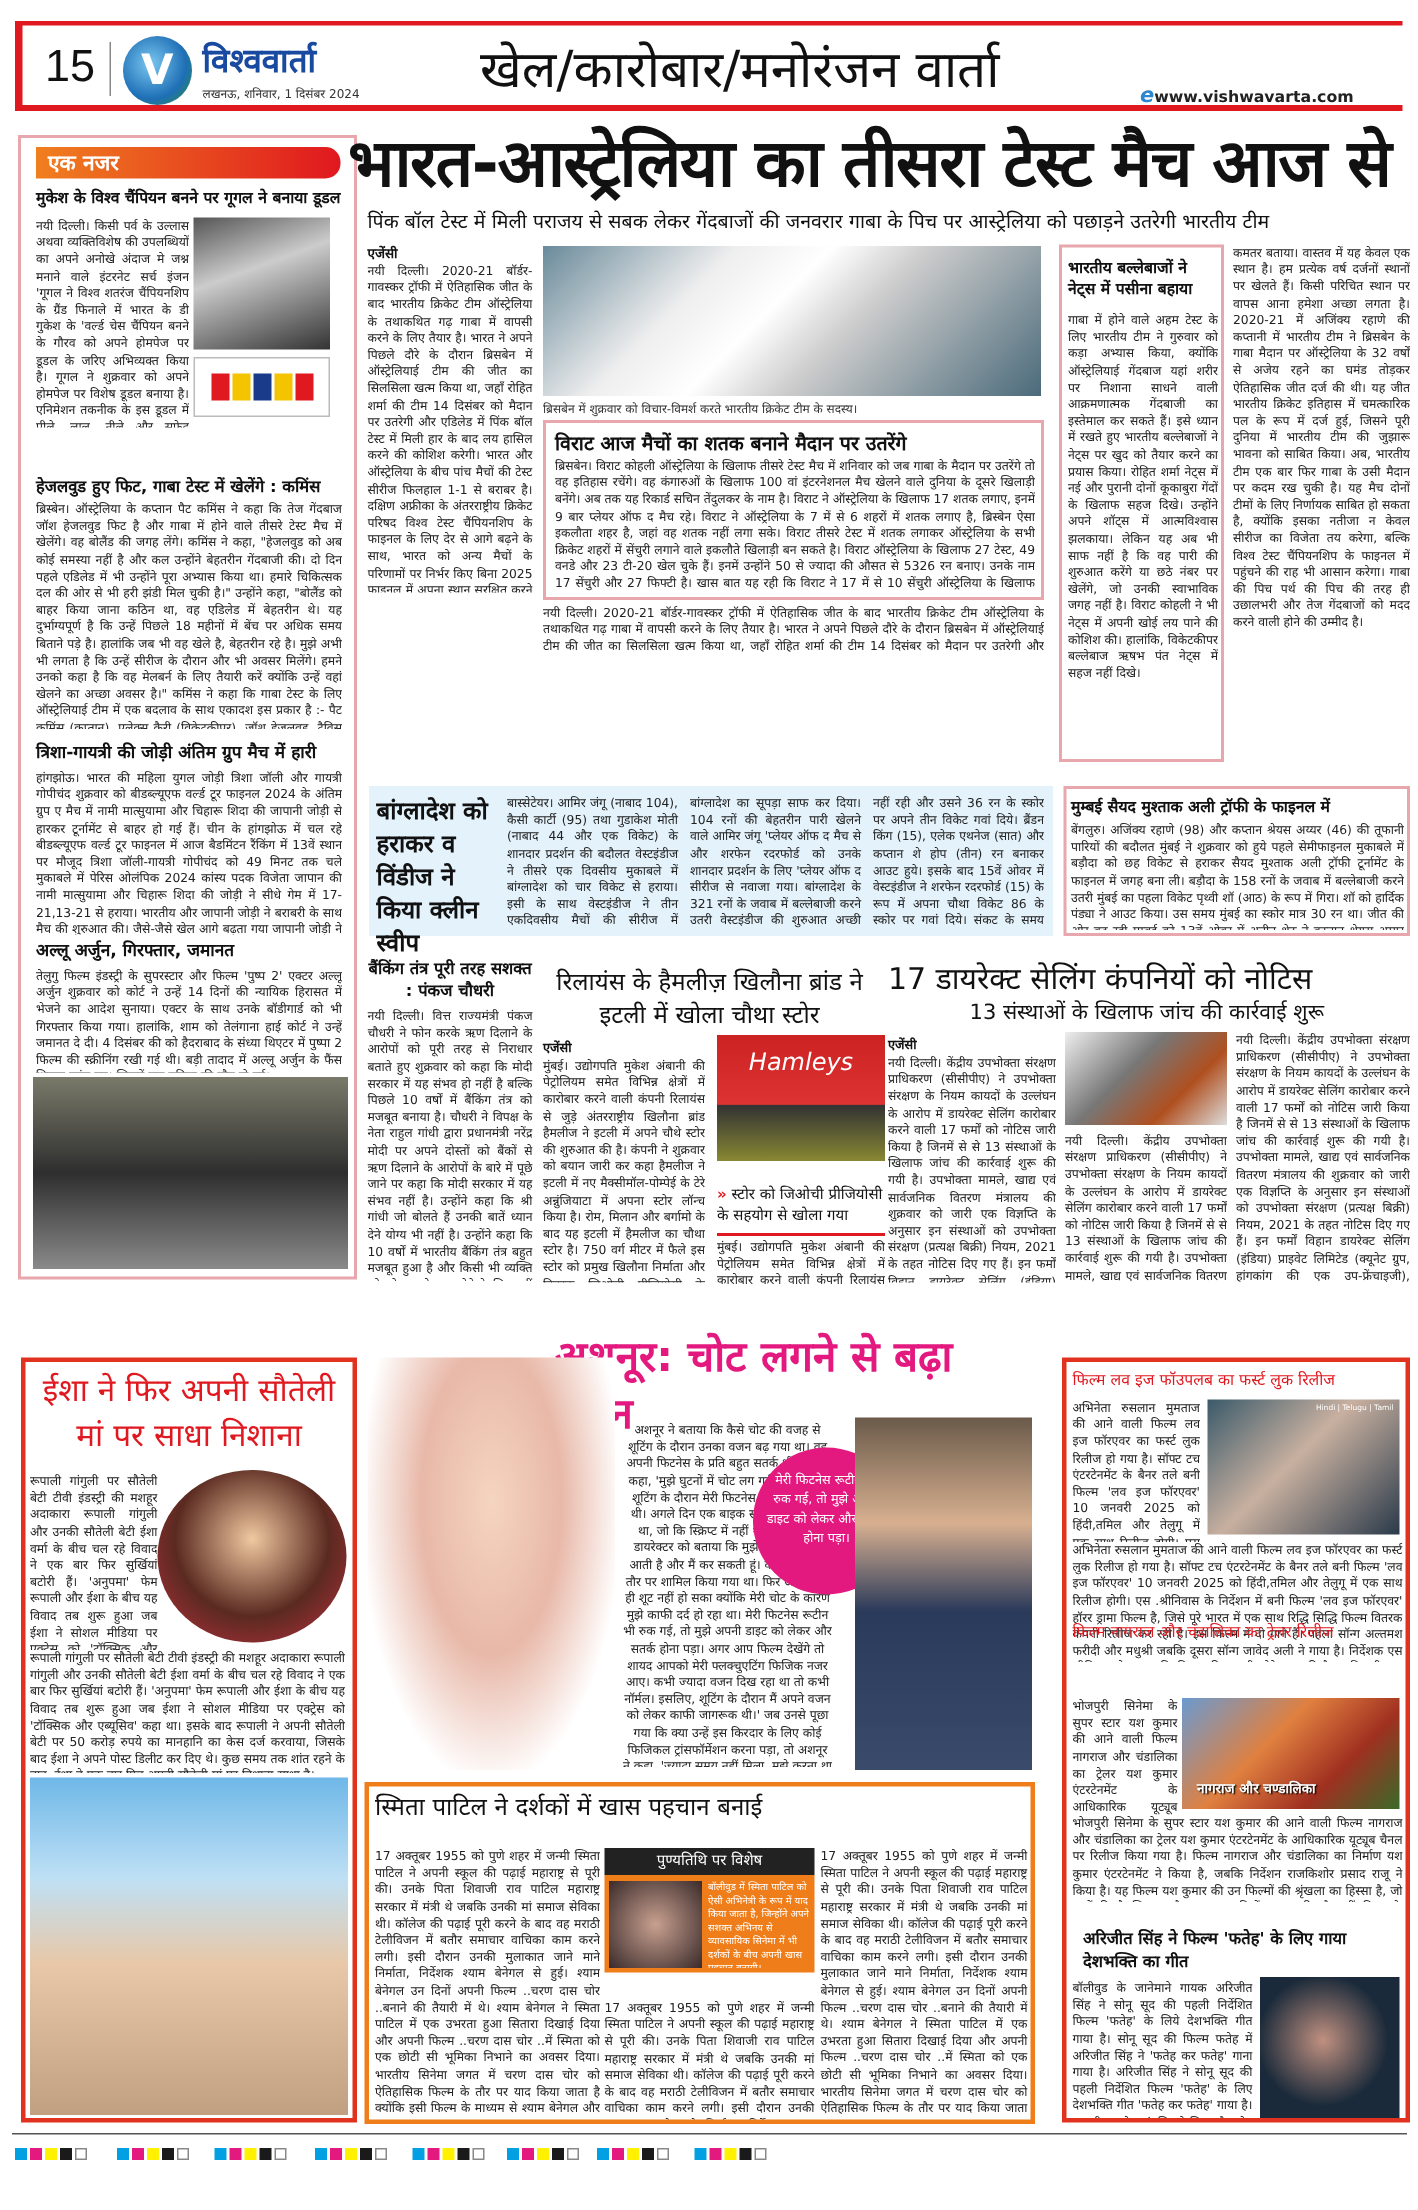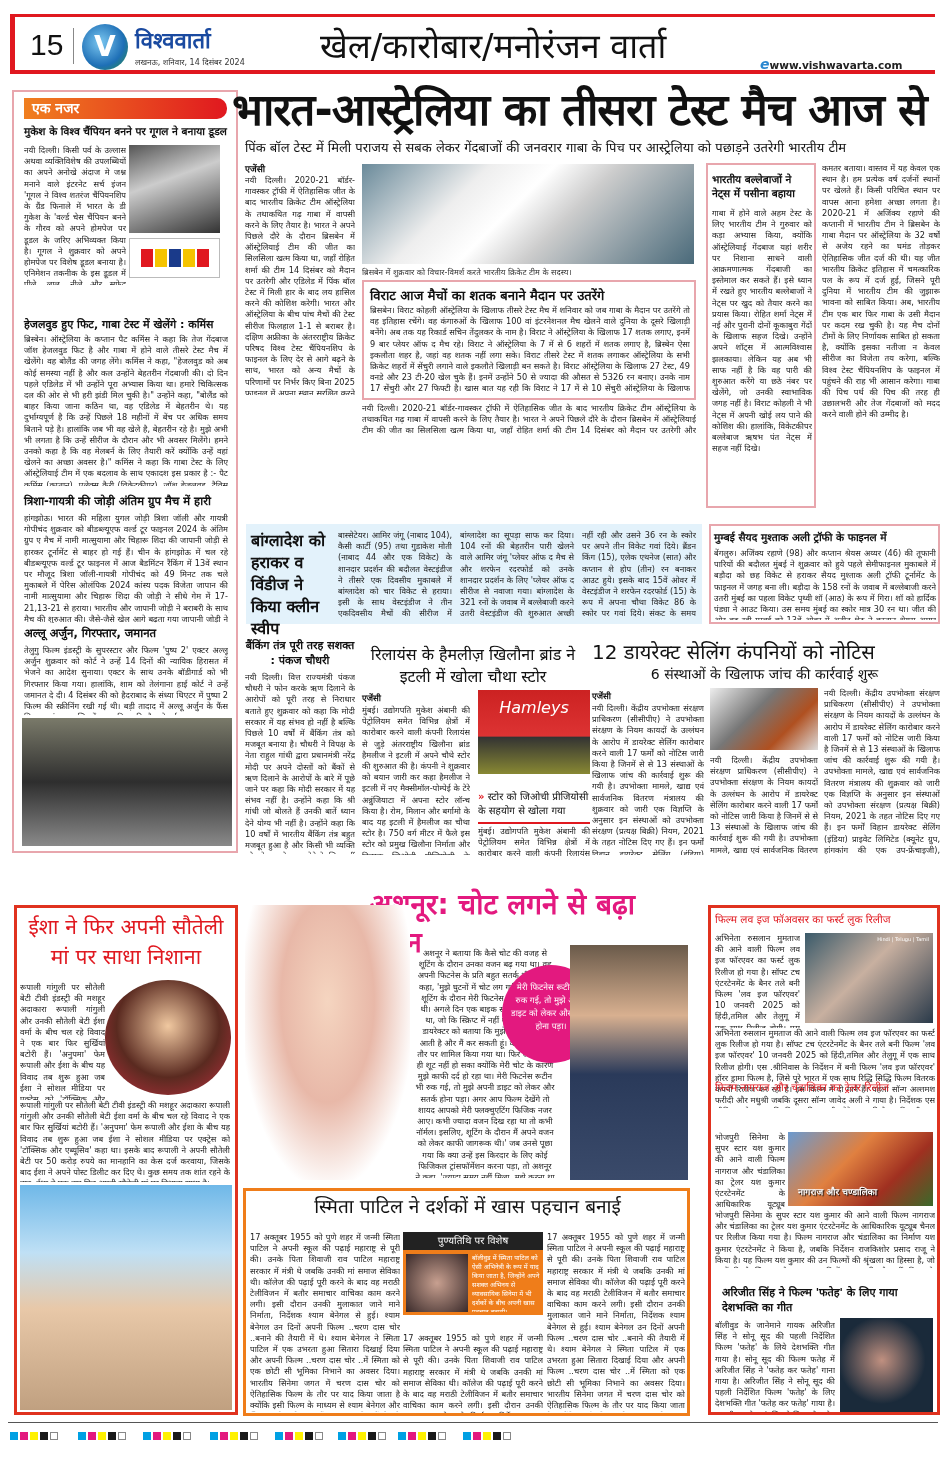--- a/index.html
+++ b/index.html
@@ -28,21 +28,21 @@
 </head>
 <body>
 
 <div class="abs" id="hdr"></div>
 <div class="abs" id="pagenum">15</div>
 <div class="abs" style="left:73px;top:28px;width:1px;height:36px;background:#888"></div>
 <div class="abs" id="logo">
     <span>V</span>
   </div>
 <div class="abs" id="brand">विश्ववार्ता</div>
-<div class="abs" id="place">लखनऊ,   शनिवार, 14 दिसंबर 2024</div>
+<div class="abs" id="place">लखनऊ,   शनिवार, 1 दिसंबर 2024</div>
 <div class="abs" id="section">खेल/कारोबार/मनोरंजन वार्ता</div>
 <div class="abs" id="site"><span class="e">e</span><span>www.vishwavarta.com</span></div>
 
 <div class="abs box" style="left:12px;top:90px;width:226px;height:763px"></div>
 <div class="abs" style="left:24px;top:98px;width:203px;height:21px;background:linear-gradient(90deg,#f07f1f,#e0181f);border-radius:0 10px 10px 0">
   <span style="color:#fff;font-weight:bold;font-size:14px;margin-left:8px;line-height:21px">एक नजर</span>
 </div>
 <div class="abs head" style="left:24px;top:124px;width:210px;font-size:10.5px">मुकेश के विश्व चैंपियन बनने पर गूगल ने बनाया डूडल</div>
 <div class="abs imgph" style="left:129px;top:145px;width:91px;height:88px;background:linear-gradient(160deg,#555,#ccc 40%,#333)"></div>
 <div class="abs" style="left:129px;top:238px;width:91px;height:40px;background:#fff;border:1px solid #bbb;display:flex;align-items:center;justify-content:center;gap:2px">
@@ -94,53 +94,53 @@
 <div class="abs txt" style="left:362px;top:705px;width:108px;height:150px">मुंबई। उद्योगपति मुकेश अंबानी की पेट्रोलियम समेत विभिन्न क्षेत्रों में कारोबार करने वाली कंपनी रिलायंस से जुड़े अंतरराष्ट्रीय खिलौना ब्रांड हैमलीज ने इटली में अपने चौथे स्टोर की शुरुआत की है। कंपनी ने शुक्रवार को बयान जारी कर कहा हैमलीज ने इटली में नए मैक्सीमॉल-पोम्पेई के टेरे अन्नुंजियाटा में अपना स्टोर लॉन्च किया है। रोम, मिलान और बर्गामो के बाद यह इटली में हैमलीज का चौथा स्टोर है। 750 वर्ग मीटर में फैले इस स्टोर को प्रमुख खिलौना निर्माता और वितरक जिओची प्रीजियोसी के सहयोग से खोला गया है। नेपल्स के स्टोर में कदम रखते ही ग्राहकों खासकर बच्चों का स्वागत हैमलीज के प्रिय पात्रों द्वारा किया जाएगा, जिसमें हैमली के सबसे लोकप्रिय खिलौने, जैसे हैंटी भालू, सर्कस रिंगमास्टर, खिलौना सैनिक और गुड़िया शामिल होंगी। इस मौके पर हैमलीज के सीईओ सुमीत यादव ने कहा, "हम अपने इतालवी स्टोरों का जादू बिखरते देख रोमांचित हैं।</div>
 <div class="abs imgph" style="left:478px;top:690px;width:112px;height:84px;background:linear-gradient(180deg,#c22 0%,#d33 55%,#333 56%,#883 100%)">
   <span style="display:block;text-align:center;color:#fff;font-style:italic;font-size:16px;margin-top:8px">Hamleys</span>
 </div>
 <div class="abs" style="left:478px;top:790px;width:112px;font-size:10px;line-height:14px;border-bottom:2px solid #e0181f;padding-bottom:4px">
   <span style="color:#e0181f;font-weight:bold">»</span>
   <span>स्टोर को जिओची प्रीजियोसी के सहयोग से खोला गया</span>
 </div>
 <div class="abs txt" style="left:478px;top:826px;width:112px;height:30px">मुंबई। उद्योगपति मुकेश अंबानी की पेट्रोलियम समेत विभिन्न क्षेत्रों में कारोबार करने वाली कंपनी रिलायंस से जुड़े अंतरराष्ट्रीय खिलौना ब्रांड हैमलीज ने इटली में अपने चौथे स्टोर की शुरुआत की है। कंपनी ने शुक्रवार को बयान जारी कर कहा हैमलीज ने इटली में नए मैक्सीमॉल-पोम्पेई के टेरे अन्नुंजियाटा में अपना स्टोर लॉन्च किया है। रोम, मिलान और बर्गामो के बाद यह इटली में हैमलीज का चौथा स्टोर है। 750 वर्ग मीटर में फैले इस स्टोर को प्रमुख खिलौना निर्माता और वितरक जिओची प्रीजियोसी के सहयोग से खोला गया है। नेपल्स के स्टोर में कदम रखते ही ग्राहकों खासकर बच्चों का स्वागत हैमलीज के प्रिय पात्रों द्वारा किया जाएगा, जिसमें हैमली के सबसे लोकप्रिय खिलौने, जैसे हैंटी भालू, सर्कस रिंगमास्टर, खिलौना सैनिक और गुड़िया शामिल होंगी। इस मौके पर हैमलीज के सीईओ सुमीत यादव ने कहा, "हम अपने इतालवी स्टोरों का जादू बिखरते देख रोमांचित हैं।</div>
 
-<div class="abs head" style="left:592px;top:638px;width:345px;font-size:20px;font-weight:normal">12 डायरेक्ट सेलिंग कंपनियों को नोटिस</div>
-<div class="abs" style="left:592px;top:664px;width:345px;font-size:14px;text-align:center">6 संस्थाओं के खिलाफ जांच की कार्रवाई शुरू</div>
+<div class="abs head" style="left:592px;top:638px;width:345px;font-size:20px;font-weight:normal">17 डायरेक्ट सेलिंग कंपनियों को नोटिस</div>
+<div class="abs" style="left:592px;top:664px;width:345px;font-size:14px;text-align:center">13 संस्थाओं के खिलाफ जांच की कार्रवाई शुरू</div>
 <div class="abs head" style="left:592px;top:690px;font-size:8.5px">एजेंसी</div>
 <div class="abs txt" style="left:592px;top:703px;width:112px;height:152px">नयी दिल्ली। केंद्रीय उपभोक्ता संरक्षण प्राधिकरण (सीसीपीए) ने उपभोक्ता संरक्षण के नियम कायदों के उल्लंघन के आरोप में डायरेक्ट सेलिंग कारोबार करने वाली 17 फर्मों को नोटिस जारी किया है जिनमें से से 13 संस्थाओं के खिलाफ जांच की कार्रवाई शुरू की गयी है। उपभोक्ता मामले, खाद्य एवं सार्वजनिक वितरण मंत्रालय की शुक्रवार को जारी एक विज्ञप्ति के अनुसार इन संस्थाओं को उपभोक्ता संरक्षण (प्रत्यक्ष बिक्री) नियम, 2021 के तहत नोटिस दिए गए हैं। इन फर्मों विहान डायरेक्ट सेलिंग (इंडिया) प्राइवेट लिमिटेड (क्यूनेट ग्रुप, हांगकांग की एक उप-फ्रेंचाइजी), ट्रिप्टेल्स प्राइवेट लिमिटेड, ओरिफ्लेम ग्लोबल मार्केटिंग प्रा. लि., जेनेसा वेलनेस प्राइवेट लिमिटेड, आर्कोवाइड ऑनलाइन प्रा. लि., मिस्टिक मार्केटिंग प्रा. लि., एवन ब्यूटी प्रोडक्ट्स इंडिया प्रा. लि. शामिल हैं। तीन संस्थाओं से नोटिस के जवाब नहीं मिले हैं। बयान ने कहा गया है कि उपभोक्ता अधिकारों को बनाए रखने की अपनी प्रतिबद्धता के तहत सीसीपीए ने प्रत्यक्ष बिक्री गतिविधियों को विनियमित करने और पारदर्शिता सुनिश्चित करने के लिए कदम उठाए हैं। यह नियम कानूनी माप विज्ञान नियम, 2011 सहित अन्य विनियामक ढांचों के पूरक हैं, जो उपभोक्ता संरक्षण तंत्र को और मजबूत करते हैं।</div>
 <div class="abs imgph" style="left:710px;top:688px;width:108px;height:62px;background:linear-gradient(135deg,#eee,#777 40%,#b05020 70%,#ddd)"></div>
 <div class="abs txt" style="left:710px;top:755px;width:108px;height:100px">नयी दिल्ली। केंद्रीय उपभोक्ता संरक्षण प्राधिकरण (सीसीपीए) ने उपभोक्ता संरक्षण के नियम कायदों के उल्लंघन के आरोप में डायरेक्ट सेलिंग कारोबार करने वाली 17 फर्मों को नोटिस जारी किया है जिनमें से से 13 संस्थाओं के खिलाफ जांच की कार्रवाई शुरू की गयी है। उपभोक्ता मामले, खाद्य एवं सार्वजनिक वितरण मंत्रालय की शुक्रवार को जारी एक विज्ञप्ति के अनुसार इन संस्थाओं को उपभोक्ता संरक्षण (प्रत्यक्ष बिक्री) नियम, 2021 के तहत नोटिस दिए गए हैं। इन फर्मों विहान डायरेक्ट सेलिंग (इंडिया) प्राइवेट लिमिटेड (क्यूनेट ग्रुप, हांगकांग की एक उप-फ्रेंचाइजी), ट्रिप्टेल्स प्राइवेट लिमिटेड, ओरिफ्लेम ग्लोबल मार्केटिंग प्रा. लि., जेनेसा वेलनेस प्राइवेट लिमिटेड, आर्कोवाइड ऑनलाइन प्रा. लि., मिस्टिक मार्केटिंग प्रा. लि., एवन ब्यूटी प्रोडक्ट्स इंडिया प्रा. लि. शामिल हैं। तीन संस्थाओं से नोटिस के जवाब नहीं मिले हैं। बयान ने कहा गया है कि उपभोक्ता अधिकारों को बनाए रखने की अपनी प्रतिबद्धता के तहत सीसीपीए ने प्रत्यक्ष बिक्री गतिविधियों को विनियमित करने और पारदर्शिता सुनिश्चित करने के लिए कदम उठाए हैं। यह नियम कानूनी माप विज्ञान नियम, 2011 सहित अन्य विनियामक ढांचों के पूरक हैं, जो उपभोक्ता संरक्षण तंत्र को और मजबूत करते हैं।</div>
 <div class="abs txt" style="left:824px;top:688px;width:116px;height:167px">नयी दिल्ली। केंद्रीय उपभोक्ता संरक्षण प्राधिकरण (सीसीपीए) ने उपभोक्ता संरक्षण के नियम कायदों के उल्लंघन के आरोप में डायरेक्ट सेलिंग कारोबार करने वाली 17 फर्मों को नोटिस जारी किया है जिनमें से से 13 संस्थाओं के खिलाफ जांच की कार्रवाई शुरू की गयी है। उपभोक्ता मामले, खाद्य एवं सार्वजनिक वितरण मंत्रालय की शुक्रवार को जारी एक विज्ञप्ति के अनुसार इन संस्थाओं को उपभोक्ता संरक्षण (प्रत्यक्ष बिक्री) नियम, 2021 के तहत नोटिस दिए गए हैं। इन फर्मों विहान डायरेक्ट सेलिंग (इंडिया) प्राइवेट लिमिटेड (क्यूनेट ग्रुप, हांगकांग की एक उप-फ्रेंचाइजी), ट्रिप्टेल्स प्राइवेट लिमिटेड, ओरिफ्लेम ग्लोबल मार्केटिंग प्रा. लि., जेनेसा वेलनेस प्राइवेट लिमिटेड, आर्कोवाइड ऑनलाइन प्रा. लि., मिस्टिक मार्केटिंग प्रा. लि., एवन ब्यूटी प्रोडक्ट्स इंडिया प्रा. लि. शामिल हैं। तीन संस्थाओं से नोटिस के जवाब नहीं मिले हैं। बयान ने कहा गया है कि उपभोक्ता अधिकारों को बनाए रखने की अपनी प्रतिबद्धता के तहत सीसीपीए ने प्रत्यक्ष बिक्री गतिविधियों को विनियमित करने और पारदर्शिता सुनिश्चित करने के लिए कदम उठाए हैं। यह नियम कानूनी माप विज्ञान नियम, 2011 सहित अन्य विनियामक ढांचों के पूरक हैं, जो उपभोक्ता संरक्षण तंत्र को और मजबूत करते हैं।</div>
 
 <div class="abs rbox" style="left:14px;top:905px;width:224px;height:510px"></div>
 <div class="abs" style="left:20px;top:912px;width:212px;font-size:21px;line-height:30px;text-align:center;color:#e0181f">ईशा ने फिर अपनी सौतेली मां पर साधा निशाना</div>
 <div class="abs imgph" style="left:105px;top:980px;width:126px;height:115px;border-radius:50%;background:radial-gradient(circle at 50% 40%,#f0c8a0,#5a2a20 55%,#c03040)"></div>
 <div class="abs txt" style="left:20px;top:982px;width:85px;height:118px">रूपाली गांगुली पर सौतेली बेटी टीवी इंडस्ट्री की मशहूर अदाकारा रूपाली गांगुली और उनकी सौतेली बेटी ईशा वर्मा के बीच चल रहे विवाद ने एक बार फिर सुर्खियां बटोरी हैं। 'अनुपमा' फेम रूपाली और ईशा के बीच यह विवाद तब शुरू हुआ जब ईशा ने सोशल मीडिया पर एक्ट्रेस को 'टॉक्सिक और एब्यूसिव' कहा था। इसके बाद रूपाली ने अपनी सौतेली बेटी पर 50 करोड़ रुपये का मानहानि का केस दर्ज करवाया, जिसके बाद ईशा ने अपने पोस्ट डिलीट कर दिए थे। कुछ समय तक शांत रहने के बाद, ईशा ने एक बार फिर अपनी सौतेली मां पर निशाना साधा है।</div>
 <div class="abs txt" style="left:20px;top:1100px;width:210px;height:82px">रूपाली गांगुली पर सौतेली बेटी टीवी इंडस्ट्री की मशहूर अदाकारा रूपाली गांगुली और उनकी सौतेली बेटी ईशा वर्मा के बीच चल रहे विवाद ने एक बार फिर सुर्खियां बटोरी हैं। 'अनुपमा' फेम रूपाली और ईशा के बीच यह विवाद तब शुरू हुआ जब ईशा ने सोशल मीडिया पर एक्ट्रेस को 'टॉक्सिक और एब्यूसिव' कहा था। इसके बाद रूपाली ने अपनी सौतेली बेटी पर 50 करोड़ रुपये का मानहानि का केस दर्ज करवाया, जिसके बाद ईशा ने अपने पोस्ट डिलीट कर दिए थे। कुछ समय तक शांत रहने के बाद, ईशा ने एक बार फिर अपनी सौतेली मां पर निशाना साधा है।</div>
 <div class="abs imgph" style="left:20px;top:1185px;width:212px;height:225px;background:linear-gradient(180deg,#6fb8e8 0%,#bfe0f5 30%,#e8c8a8 55%,#c0a080 100%)"></div>
 
 <div class="abs" style="left:370px;top:884px;width:320px;font-size:28px;color:#e3197f;font-weight:bold">अशनूर: चोट लगने से बढ़ा वजन</div>
 <div class="abs imgph" style="left:245px;top:905px;width:165px;height:275px;background:radial-gradient(ellipse at 50% 35%,#f5d5c0,#e8b8a8 40%,#fff 75%)"></div>
 <div class="abs txt" style="left:415px;top:948px;width:140px;height:230px;text-align:center">अशनूर ने बताया कि कैसे चोट की वजह से शूटिंग के दौरान उनका वजन बढ़ गया था। वह अपनी फिटनेस के प्रति बहुत सतर्क थीं। उन्होंने कहा, 'मुझे घुटनों में चोट लग गई थी, इसलिए शूटिंग के दौरान मेरी फिटनेस रूटीन रुक गई थी। अगले दिन एक बाइक सीक्वेंस शूट होना था, जो कि स्क्रिप्ट में नहीं था, लेकिन मैंने डायरेक्टर को बताया कि मुझे बाइक चलानी आती है और मैं कर सकती हूं। वह सीन खास तौर पर शामिल किया गया था। फिर अगले दिन ही शूट नहीं हो सका क्योंकि मेरी चोट के कारण मुझे काफी दर्द हो रहा था। मेरी फिटनेस रूटीन भी रुक गई, तो मुझे अपनी डाइट को लेकर और सतर्क होना पड़ा। अगर आप फिल्म देखेंगे तो शायद आपको मेरी फ्लक्चुएटिंग फिजिक नजर आए। कभी ज्यादा वजन दिख रहा था तो कभी नॉर्मल। इसलिए, शूटिंग के दौरान मैं अपने वजन को लेकर काफी जागरूक थी।' जब उनसे पूछा गया कि क्या उन्हें इस किरदार के लिए कोई फिजिकल ट्रांसफॉर्मेशन करना पड़ा, तो अशनूर ने कहा, 'ज्यादा समय नहीं मिला, मुझे करना था लेकिन नहीं हो पाया। हमने कोशिश की और बेस्ट किया।'</div>
 <div class="abs" style="left:502px;top:965px;width:98px;height:98px;border-radius:50%;background:#e3197f;color:#fff;font-size:8.5px;line-height:13px;text-align:center;padding:16px 8px">मेरी फिटनेस रूटीन भी रुक गई, तो मुझे अपनी डाइट को लेकर और सतर्क होना पड़ा।</div>
 <div class="abs imgph" style="left:570px;top:945px;width:118px;height:235px;background:linear-gradient(180deg,#6a5a4a,#d8b090 30%,#2a3a5a 55%,#3a4a6a)"></div>
 
 <div class="abs obox" style="left:243px;top:1188px;width:447px;height:228px"></div>
-<div class="abs" style="left:250px;top:1193px;width:435px;font-size:19px;text-align:center">स्मिता पाटिल ने दर्शकों में खास पहचान बनाई</div>
+<div class="abs" style="left:250px;top:1193px;width:435px;font-size:16px;text-align:left">स्मिता पाटिल ने दर्शकों में खास पहचान बनाई</div>
 <div class="abs txt" style="left:250px;top:1232px;width:150px;height:180px">17 अक्तूबर 1955 को पुणे शहर में जन्मी स्मिता पाटिल ने अपनी स्कूल की पढ़ाई महाराष्ट्र से पूरी की। उनके पिता शिवाजी राव पाटिल महाराष्ट्र सरकार में मंत्री थे जबकि उनकी मां समाज सेविका थी। कॉलेज की पढ़ाई पूरी करने के बाद वह मराठी टेलीविजन में बतौर समाचार वाचिका काम करने लगी। इसी दौरान उनकी मुलाकात जाने माने निर्माता, निर्देशक श्याम बेनेगल से हुई। श्याम बेनेगल उन दिनों अपनी फिल्म ..चरण दास चोर ..बनाने की तैयारी में थे। श्याम बेनेगल ने स्मिता पाटिल में एक उभरता हुआ सितारा दिखाई दिया और अपनी फिल्म ..चरण दास चोर ..में स्मिता को एक छोटी सी भूमिका निभाने का अवसर दिया। भारतीय सिनेमा जगत में चरण दास चोर को ऐतिहासिक फिल्म के तौर पर याद किया जाता है क्योंकि इसी फिल्म के माध्यम से श्याम बेनेगल और स्मिता पाटिल के रूप में कलात्मक फिल्मों के दो दिग्गजों का आगमन हुआ। श्याम बेनेगल ने स्मिता पाटिल के बारे में एक बार कहा था ..मैंने पहली नजर में ही समझ लिया था कि स्मिता पाटिल में गजब की स्क्रीन उपस्थिति है और जिसका उपयोग रूपहले पर्दे पर किया जा सकता है। फिल्म ..चरण दास चोर ..हालांकि बाल फिल्म थी लेकिन इस फिल्म के जरिये स्मिता पाटिल ने बता दिया था कि हिंदी फिल्मों में खासकर यथार्थवादी सिनेमा में एक नया नाम स्मिता पाटिल के रूप में जुड़ गया है। इसके बाद वर्ष 1975 में श्याम बेनेगल द्वारा ही निर्मित फिल्म ..निशांत.. में स्मिता को काम करने का मौका मिला। वर्ष 1977 स्मिता पाटिल के सिने करियर में अहम पड़ाव साबित हुआ। इस वर्ष उनकी भूमिका और मंथन जैसी सफल फिल्में प्रदर्शित हुई। दुग्ध क्रांति पर बनी फिल्म ..मंथन ..में स्मिता पाटिल के अभिनय ने नये रंग दर्शकों को देखने को मिले। इस फिल्म के निर्माण के लिये गुजरात के लगभग पांच लाख किसानों ने अपनी प्रति दिन की मिलने वाली मजदूरी में से ..दो-दो.. रुपये फिल्म निर्माताओं को दिये और बाद में जब यह फिल्म प्रदर्शित हुई तो यह फिल्म बॉक्स ऑफिस पर सुपरहिट साबित हुई। वर्ष 1977 में स्मिता पाटिल की ..भूमिका ..भी प्रदर्शित हुई जिसमें स्मिता पाटिल ने 30-40 के दशक में मराठी रंगमंच की जुड़ी अभिनेत्री ..हंसा वाडेकर .. की निजी जिंदगी को रूपहले पर्दे पर बहुत अच्छी तरह साकार किया। फिल्म भूमिका में अपने दमदार अभिनय के लिये वह राष्ट्रीय पुरस्कार से भी सम्मानित की गयी। मंथन और भूमिका जैसी फिल्मों में उन्होंने कलात्मक फिल्मों के महारथी नसीरुद्दीन शाह ,शबाना आजमी ,अमोल पालेकर और अमरीश पुरी जैसे कलाकारों के साथ काम किया और अपनी अदाकारी का जौहर दिखाकर अपना सिक्का जमाने में कामयाब हुई।</div>
 <div class="abs" style="left:403px;top:1232px;width:140px;height:18px;background:#222;color:#fff;text-align:center;font-size:10px;line-height:18px">पुण्यतिथि पर विशेष</div>
 <div class="abs" style="left:403px;top:1250px;width:140px;height:65px;background:#ef7d1a"></div>
 <div class="abs imgph" style="left:406px;top:1254px;width:62px;height:58px;background:radial-gradient(circle,#c8a090,#3a2a2a)"></div>
 <div class="abs" style="left:472px;top:1254px;width:68px;height:58px;font-size:6.5px;line-height:9px;color:#fff;overflow:hidden">बॉलीवुड में स्मिता पाटिल को ऐसी अभिनेत्री के रूप में याद किया जाता है, जिन्होंने अपने सशक्त अभिनय से व्यावसायिक सिनेमा में भी दर्शकों के बीच अपनी खास पहचान बनायी।</div>
 <div class="abs txt" style="left:403px;top:1333px;width:140px;height:80px">17 अक्तूबर 1955 को पुणे शहर में जन्मी स्मिता पाटिल ने अपनी स्कूल की पढ़ाई महाराष्ट्र से पूरी की। उनके पिता शिवाजी राव पाटिल महाराष्ट्र सरकार में मंत्री थे जबकि उनकी मां समाज सेविका थी। कॉलेज की पढ़ाई पूरी करने के बाद वह मराठी टेलीविजन में बतौर समाचार वाचिका काम करने लगी। इसी दौरान उनकी मुलाकात जाने माने निर्माता, निर्देशक श्याम बेनेगल से हुई। श्याम बेनेगल उन दिनों अपनी फिल्म ..चरण दास चोर ..बनाने की तैयारी में थे। श्याम बेनेगल ने स्मिता पाटिल में एक उभरता हुआ सितारा दिखाई दिया और अपनी फिल्म ..चरण दास चोर ..में स्मिता को एक छोटी सी भूमिका निभाने का अवसर दिया। भारतीय सिनेमा जगत में चरण दास चोर को ऐतिहासिक फिल्म के तौर पर याद किया जाता है क्योंकि इसी फिल्म के माध्यम से श्याम बेनेगल और स्मिता पाटिल के रूप में कलात्मक फिल्मों के दो दिग्गजों का आगमन हुआ। श्याम बेनेगल ने स्मिता पाटिल के बारे में एक बार कहा था ..मैंने पहली नजर में ही समझ लिया था कि स्मिता पाटिल में गजब की स्क्रीन उपस्थिति है और जिसका उपयोग रूपहले पर्दे पर किया जा सकता है। फिल्म ..चरण दास चोर ..हालांकि बाल फिल्म थी लेकिन इस फिल्म के जरिये स्मिता पाटिल ने बता दिया था कि हिंदी फिल्मों में खासकर यथार्थवादी सिनेमा में एक नया नाम स्मिता पाटिल के रूप में जुड़ गया है। इसके बाद वर्ष 1975 में श्याम बेनेगल द्वारा ही निर्मित फिल्म ..निशांत.. में स्मिता को काम करने का मौका मिला। वर्ष 1977 स्मिता पाटिल के सिने करियर में अहम पड़ाव साबित हुआ। इस वर्ष उनकी भूमिका और मंथन जैसी सफल फिल्में प्रदर्शित हुई। दुग्ध क्रांति पर बनी फिल्म ..मंथन ..में स्मिता पाटिल के अभिनय ने नये रंग दर्शकों को देखने को मिले। इस फिल्म के निर्माण के लिये गुजरात के लगभग पांच लाख किसानों ने अपनी प्रति दिन की मिलने वाली मजदूरी में से ..दो-दो.. रुपये फिल्म निर्माताओं को दिये और बाद में जब यह फिल्म प्रदर्शित हुई तो यह फिल्म बॉक्स ऑफिस पर सुपरहिट साबित हुई। वर्ष 1977 में स्मिता पाटिल की ..भूमिका ..भी प्रदर्शित हुई जिसमें स्मिता पाटिल ने 30-40 के दशक में मराठी रंगमंच की जुड़ी अभिनेत्री ..हंसा वाडेकर .. की निजी जिंदगी को रूपहले पर्दे पर बहुत अच्छी तरह साकार किया। फिल्म भूमिका में अपने दमदार अभिनय के लिये वह राष्ट्रीय पुरस्कार से भी सम्मानित की गयी। मंथन और भूमिका जैसी फिल्मों में उन्होंने कलात्मक फिल्मों के महारथी नसीरुद्दीन शाह ,शबाना आजमी ,अमोल पालेकर और अमरीश पुरी जैसे कलाकारों के साथ काम किया और अपनी अदाकारी का जौहर दिखाकर अपना सिक्का जमाने में कामयाब हुई।</div>
 <div class="abs txt" style="left:547px;top:1232px;width:138px;height:180px">17 अक्तूबर 1955 को पुणे शहर में जन्मी स्मिता पाटिल ने अपनी स्कूल की पढ़ाई महाराष्ट्र से पूरी की। उनके पिता शिवाजी राव पाटिल महाराष्ट्र सरकार में मंत्री थे जबकि उनकी मां समाज सेविका थी। कॉलेज की पढ़ाई पूरी करने के बाद वह मराठी टेलीविजन में बतौर समाचार वाचिका काम करने लगी। इसी दौरान उनकी मुलाकात जाने माने निर्माता, निर्देशक श्याम बेनेगल से हुई। श्याम बेनेगल उन दिनों अपनी फिल्म ..चरण दास चोर ..बनाने की तैयारी में थे। श्याम बेनेगल ने स्मिता पाटिल में एक उभरता हुआ सितारा दिखाई दिया और अपनी फिल्म ..चरण दास चोर ..में स्मिता को एक छोटी सी भूमिका निभाने का अवसर दिया। भारतीय सिनेमा जगत में चरण दास चोर को ऐतिहासिक फिल्म के तौर पर याद किया जाता है क्योंकि इसी फिल्म के माध्यम से श्याम बेनेगल और स्मिता पाटिल के रूप में कलात्मक फिल्मों के दो दिग्गजों का आगमन हुआ। श्याम बेनेगल ने स्मिता पाटिल के बारे में एक बार कहा था ..मैंने पहली नजर में ही समझ लिया था कि स्मिता पाटिल में गजब की स्क्रीन उपस्थिति है और जिसका उपयोग रूपहले पर्दे पर किया जा सकता है। फिल्म ..चरण दास चोर ..हालांकि बाल फिल्म थी लेकिन इस फिल्म के जरिये स्मिता पाटिल ने बता दिया था कि हिंदी फिल्मों में खासकर यथार्थवादी सिनेमा में एक नया नाम स्मिता पाटिल के रूप में जुड़ गया है। इसके बाद वर्ष 1975 में श्याम बेनेगल द्वारा ही निर्मित फिल्म ..निशांत.. में स्मिता को काम करने का मौका मिला। वर्ष 1977 स्मिता पाटिल के सिने करियर में अहम पड़ाव साबित हुआ। इस वर्ष उनकी भूमिका और मंथन जैसी सफल फिल्में प्रदर्शित हुई। दुग्ध क्रांति पर बनी फिल्म ..मंथन ..में स्मिता पाटिल के अभिनय ने नये रंग दर्शकों को देखने को मिले। इस फिल्म के निर्माण के लिये गुजरात के लगभग पांच लाख किसानों ने अपनी प्रति दिन की मिलने वाली मजदूरी में से ..दो-दो.. रुपये फिल्म निर्माताओं को दिये और बाद में जब यह फिल्म प्रदर्शित हुई तो यह फिल्म बॉक्स ऑफिस पर सुपरहिट साबित हुई। वर्ष 1977 में स्मिता पाटिल की ..भूमिका ..भी प्रदर्शित हुई जिसमें स्मिता पाटिल ने 30-40 के दशक में मराठी रंगमंच की जुड़ी अभिनेत्री ..हंसा वाडेकर .. की निजी जिंदगी को रूपहले पर्दे पर बहुत अच्छी तरह साकार किया। फिल्म भूमिका में अपने दमदार अभिनय के लिये वह राष्ट्रीय पुरस्कार से भी सम्मानित की गयी। मंथन और भूमिका जैसी फिल्मों में उन्होंने कलात्मक फिल्मों के महारथी नसीरुद्दीन शाह ,शबाना आजमी ,अमोल पालेकर और अमरीश पुरी जैसे कलाकारों के साथ काम किया और अपनी अदाकारी का जौहर दिखाकर अपना सिक्का जमाने में कामयाब हुई।</div>
 
 <div class="abs rbox" style="left:708px;top:905px;width:232px;height:510px"></div>
-<div class="abs" style="left:715px;top:912px;width:220px;font-size:10.5px;color:#e0181f">फिल्म लव इज फॉअवसर का फर्स्ट लुक रिलीज</div>
+<div class="abs" style="left:715px;top:912px;width:220px;font-size:10.5px;color:#e0181f">फिल्म लव इज फॉउपलब का फर्स्ट लुक रिलीज</div>
 <div class="abs txt" style="left:715px;top:933px;width:85px;height:95px">अभिनेता रुसलान मुमताज की आने वाली फिल्म लव इज फॉरएवर का फर्स्ट लुक रिलीज हो गया है। सॉफ्ट टच एंटरटेनमेंट के बैनर तले बनी फिल्म 'लव इज फॉरएवर' 10 जनवरी 2025 को हिंदी,तमिल और तेलुगू में एक साथ रिलीज होगी। एस .श्रीनिवास के निर्देशन में बनी फिल्म 'लव इज फॉरएवर' हॉरर ड्रामा फिल्म है, जिसे पूरे भारत में एक साथ रिद्धि सिद्धि फिल्म वितरक कंपनी रिलीज कर रही है। इस फिल्म में दो गाने हैं। पहला सॉन्ग अल्तमश फरीदी और मधुश्री जबकि दूसरा सॉन्ग जावेद अली ने गाया है। निर्देशक एस श्रीनिवास ने बताया कि फिल्म की कहानी छोटे शहर की है। जाहिर सी बात है कि यह रोमांटिक और हॉरर फिल्म है। फिल्म के गाने बहुत ही मेलोडियस हैं। फिल्म में ऐसे कई रोमांचक मोड़ आते है, जिसे देखकर दर्शक रोमांचित हो जाएंगे।</div>
 <div class="abs imgph" style="left:805px;top:933px;width:128px;height:90px;background:linear-gradient(135deg,#3a5a6a,#c8b0a0 45%,#2a3a4a)">
   <span style="position:absolute;right:4px;top:3px;font-size:5px;color:#fff">Hindi | Telugu | Tamil</span>
 </div>
 <div class="abs txt" style="left:715px;top:1028px;width:220px;height:80px">अभिनेता रुसलान मुमताज की आने वाली फिल्म लव इज फॉरएवर का फर्स्ट लुक रिलीज हो गया है। सॉफ्ट टच एंटरटेनमेंट के बैनर तले बनी फिल्म 'लव इज फॉरएवर' 10 जनवरी 2025 को हिंदी,तमिल और तेलुगू में एक साथ रिलीज होगी। एस .श्रीनिवास के निर्देशन में बनी फिल्म 'लव इज फॉरएवर' हॉरर ड्रामा फिल्म है, जिसे पूरे भारत में एक साथ रिद्धि सिद्धि फिल्म वितरक कंपनी रिलीज कर रही है। इस फिल्म में दो गाने हैं। पहला सॉन्ग अल्तमश फरीदी और मधुश्री जबकि दूसरा सॉन्ग जावेद अली ने गाया है। निर्देशक एस श्रीनिवास ने बताया कि फिल्म की कहानी छोटे शहर की है। जाहिर सी बात है कि यह रोमांटिक और हॉरर फिल्म है। फिल्म के गाने बहुत ही मेलोडियस हैं। फिल्म में ऐसे कई रोमांचक मोड़ आते है, जिसे देखकर दर्शक रोमांचित हो जाएंगे।</div>
 <div class="abs" style="left:715px;top:1080px;width:220px;font-size:10.5px;color:#e0181f">फिल्म नागराज और चंडालिका का ट्रेलर रिलीज</div>
 <div class="abs txt" style="left:715px;top:1132px;width:70px;height:78px">भोजपुरी सिनेमा के सुपर स्टार यश कुमार की आने वाली फिल्म नागराज और चंडालिका का ट्रेलर यश कुमार एंटरटेनमेंट के आधिकारिक यूट्यूब चैनल पर रिलीज किया गया है। फिल्म नागराज और चंडालिका का निर्माण यश कुमार एंटरटेनमेंट ने किया है, जबकि निर्देशन राजकिशोर प्रसाद राजू ने किया है। यह फिल्म यश कुमार की उन फिल्मों की श्रृंखला का हिस्सा है, जो नागों की पौराणिकता और अद्भुत कहानियों पर आधारित है। वहीं, फिल्म के ट्रेलर को लेकर यश कुमार ने कहा, नागराज और चंडालिका एक अलग तरह की कहानी है, जो दर्शकों को नई दुनिया में ले जाएगी।</div>
 <div class="abs imgph" style="left:788px;top:1132px;width:145px;height:74px;background:linear-gradient(135deg,#6a9ad0,#e08040 40%,#a03020 70%,#3a6a2a)">
   <span style="position:absolute;left:10px;bottom:8px;font-size:9px;color:#fff;font-weight:bold;text-shadow:1px 1px 1px #000">नागराज और चण्डालिका</span>
 </div>

